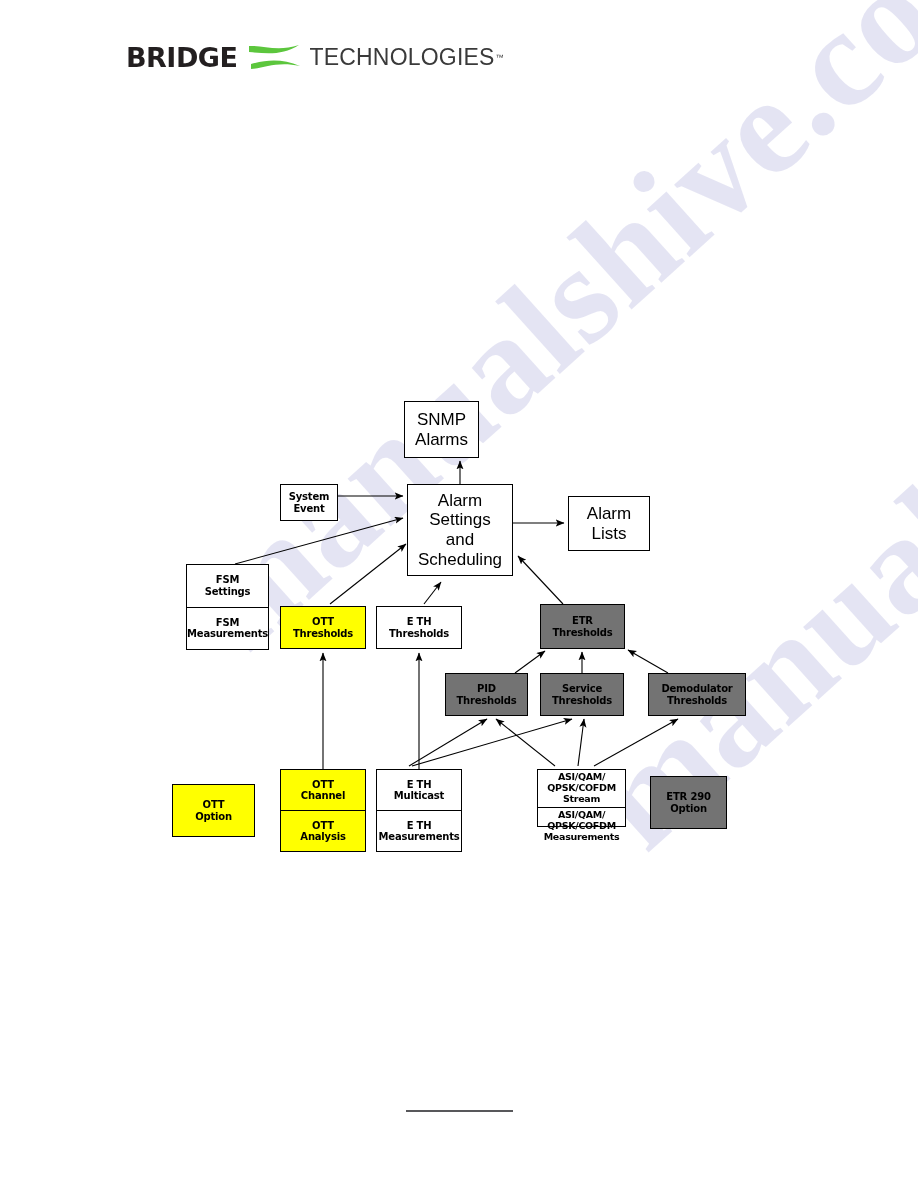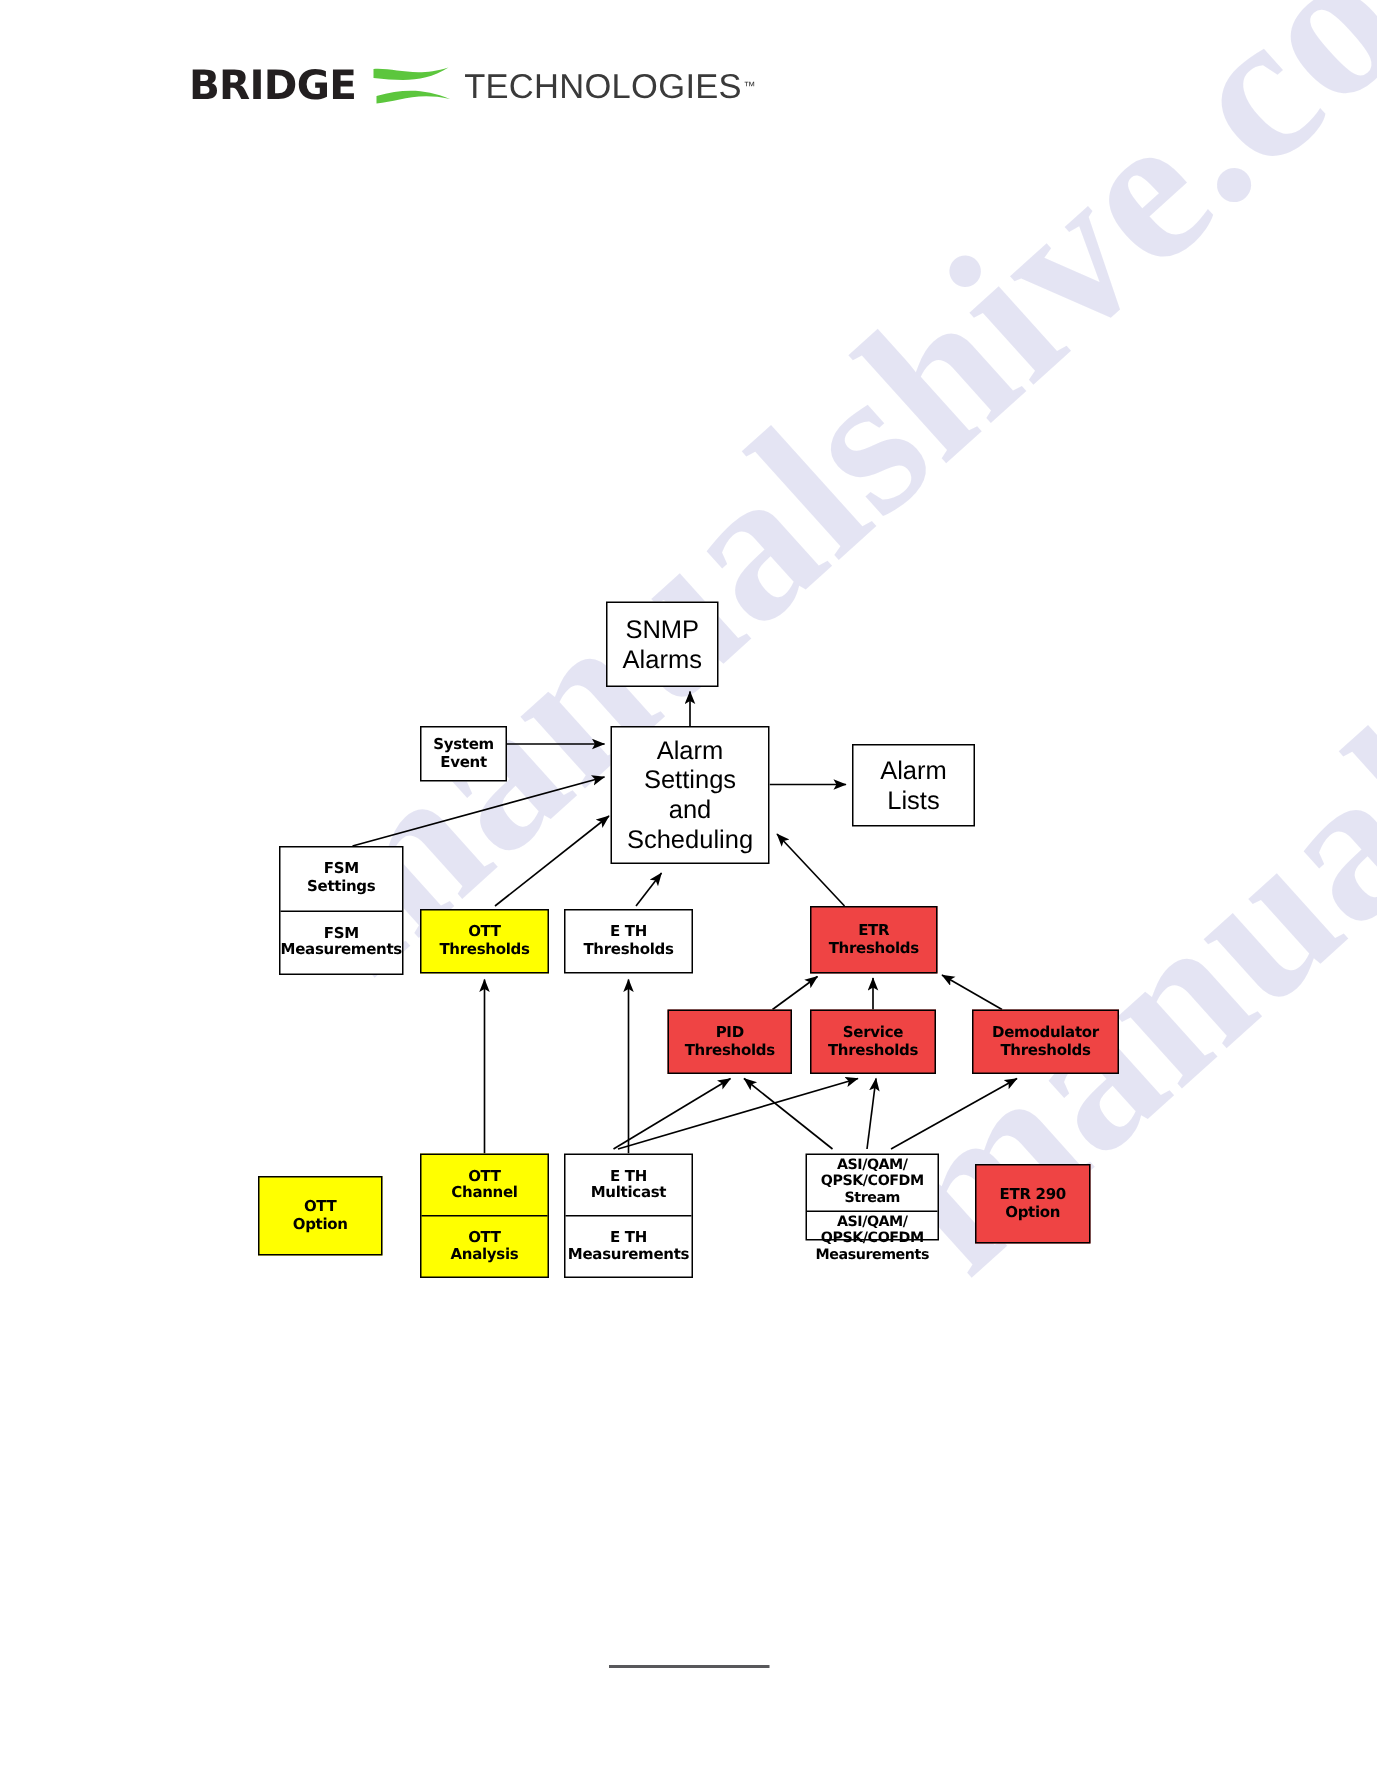--- a/index.html
+++ b/index.html
@@ -122,21 +122,21 @@
     align-items: center;
     justify-content: center;
     text-align: center;
     line-height: 1.15;
     box-sizing: border-box;
     padding: 2px 2px;
   }
   .cell + .cell { border-top: 1px solid #000; }
 
   .node.yellow { background: #ffff00; }
-  .node.green  { background: #ef4444; }
+  .node.green  { background: #737373; }
 
   
   .t-small {
     font-family: "DejaVu Sans", sans-serif;
     font-weight: 700;
     font-size: 10px;
     letter-spacing: -0.2px;
   }
   
   .t-large {

